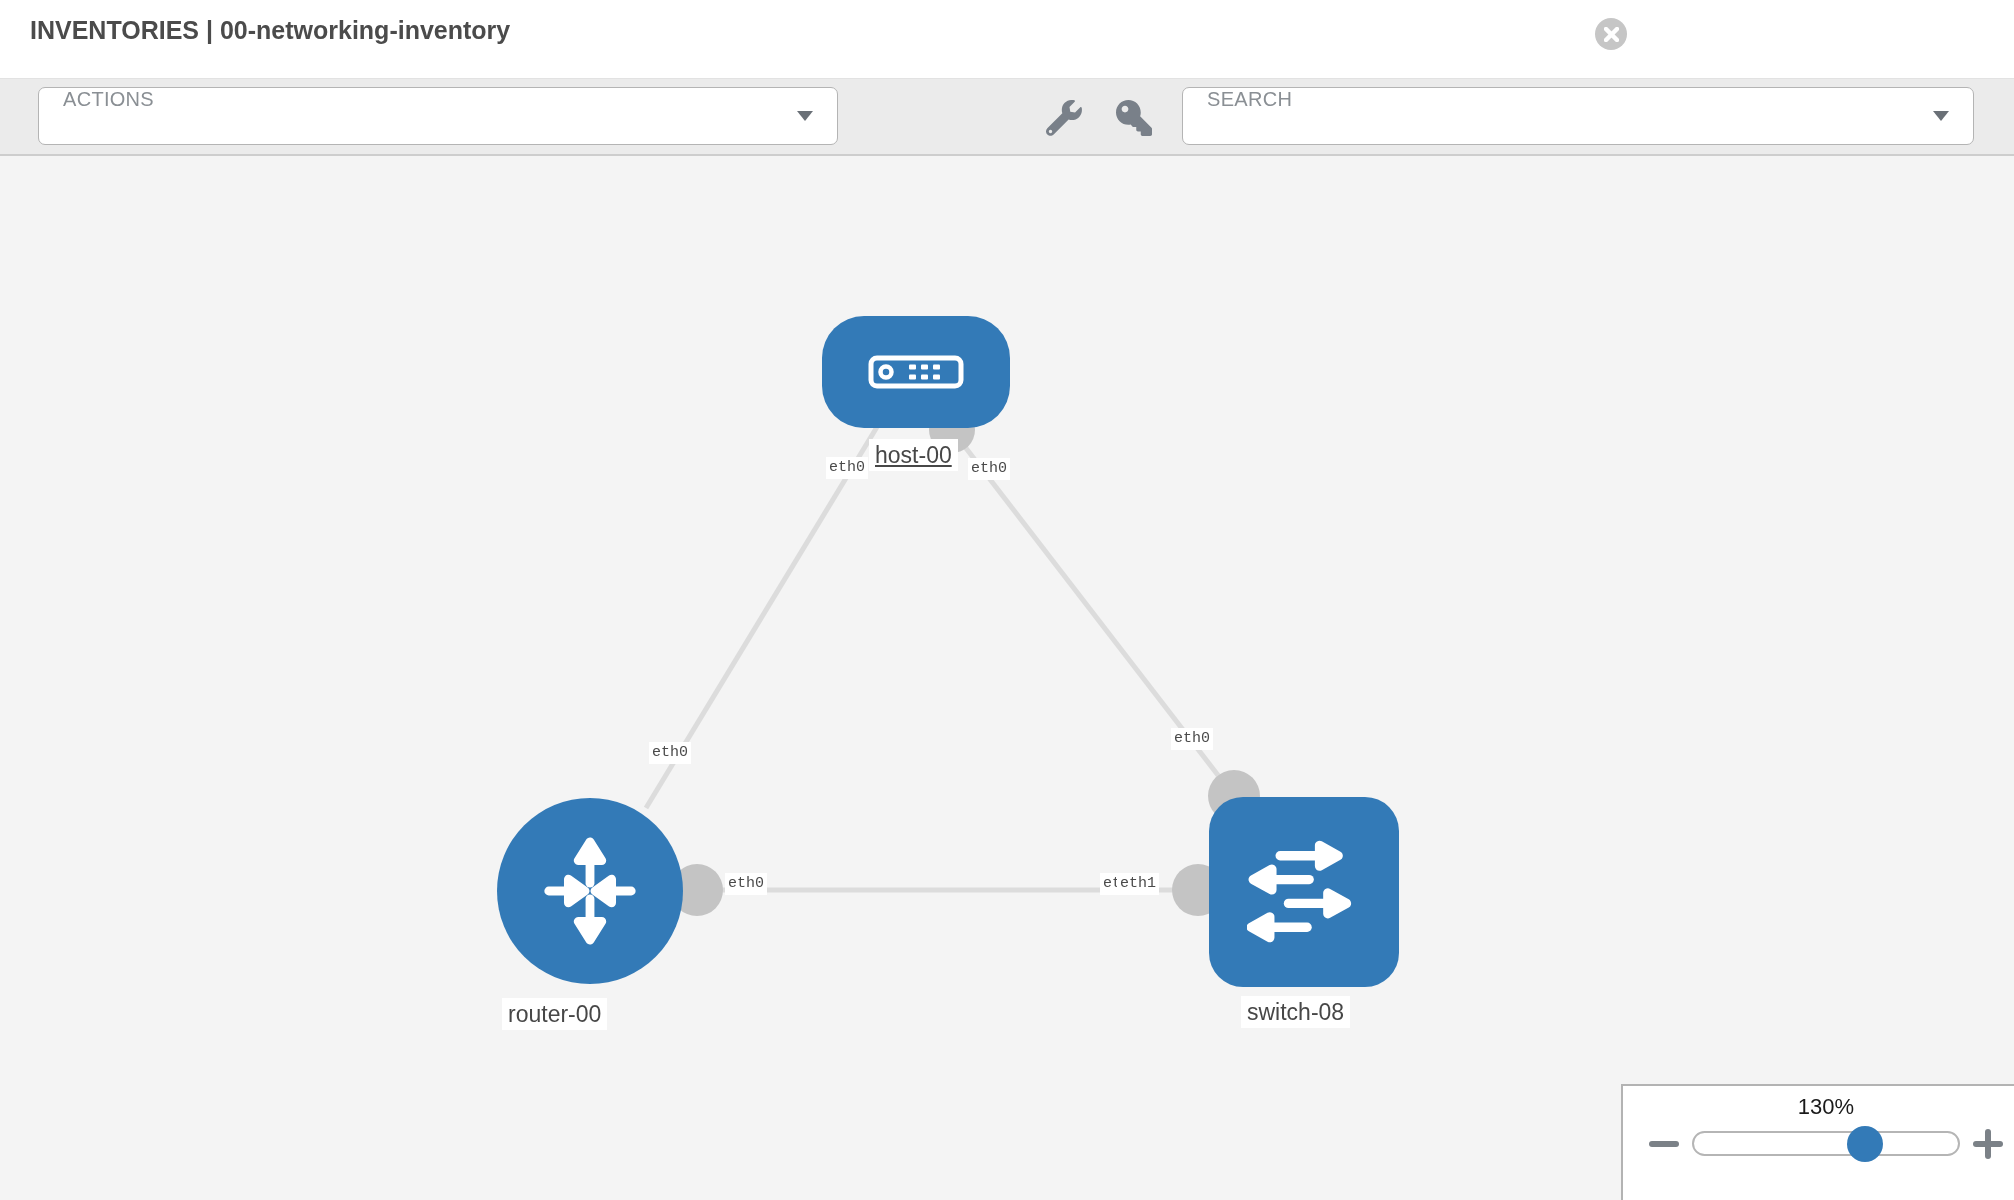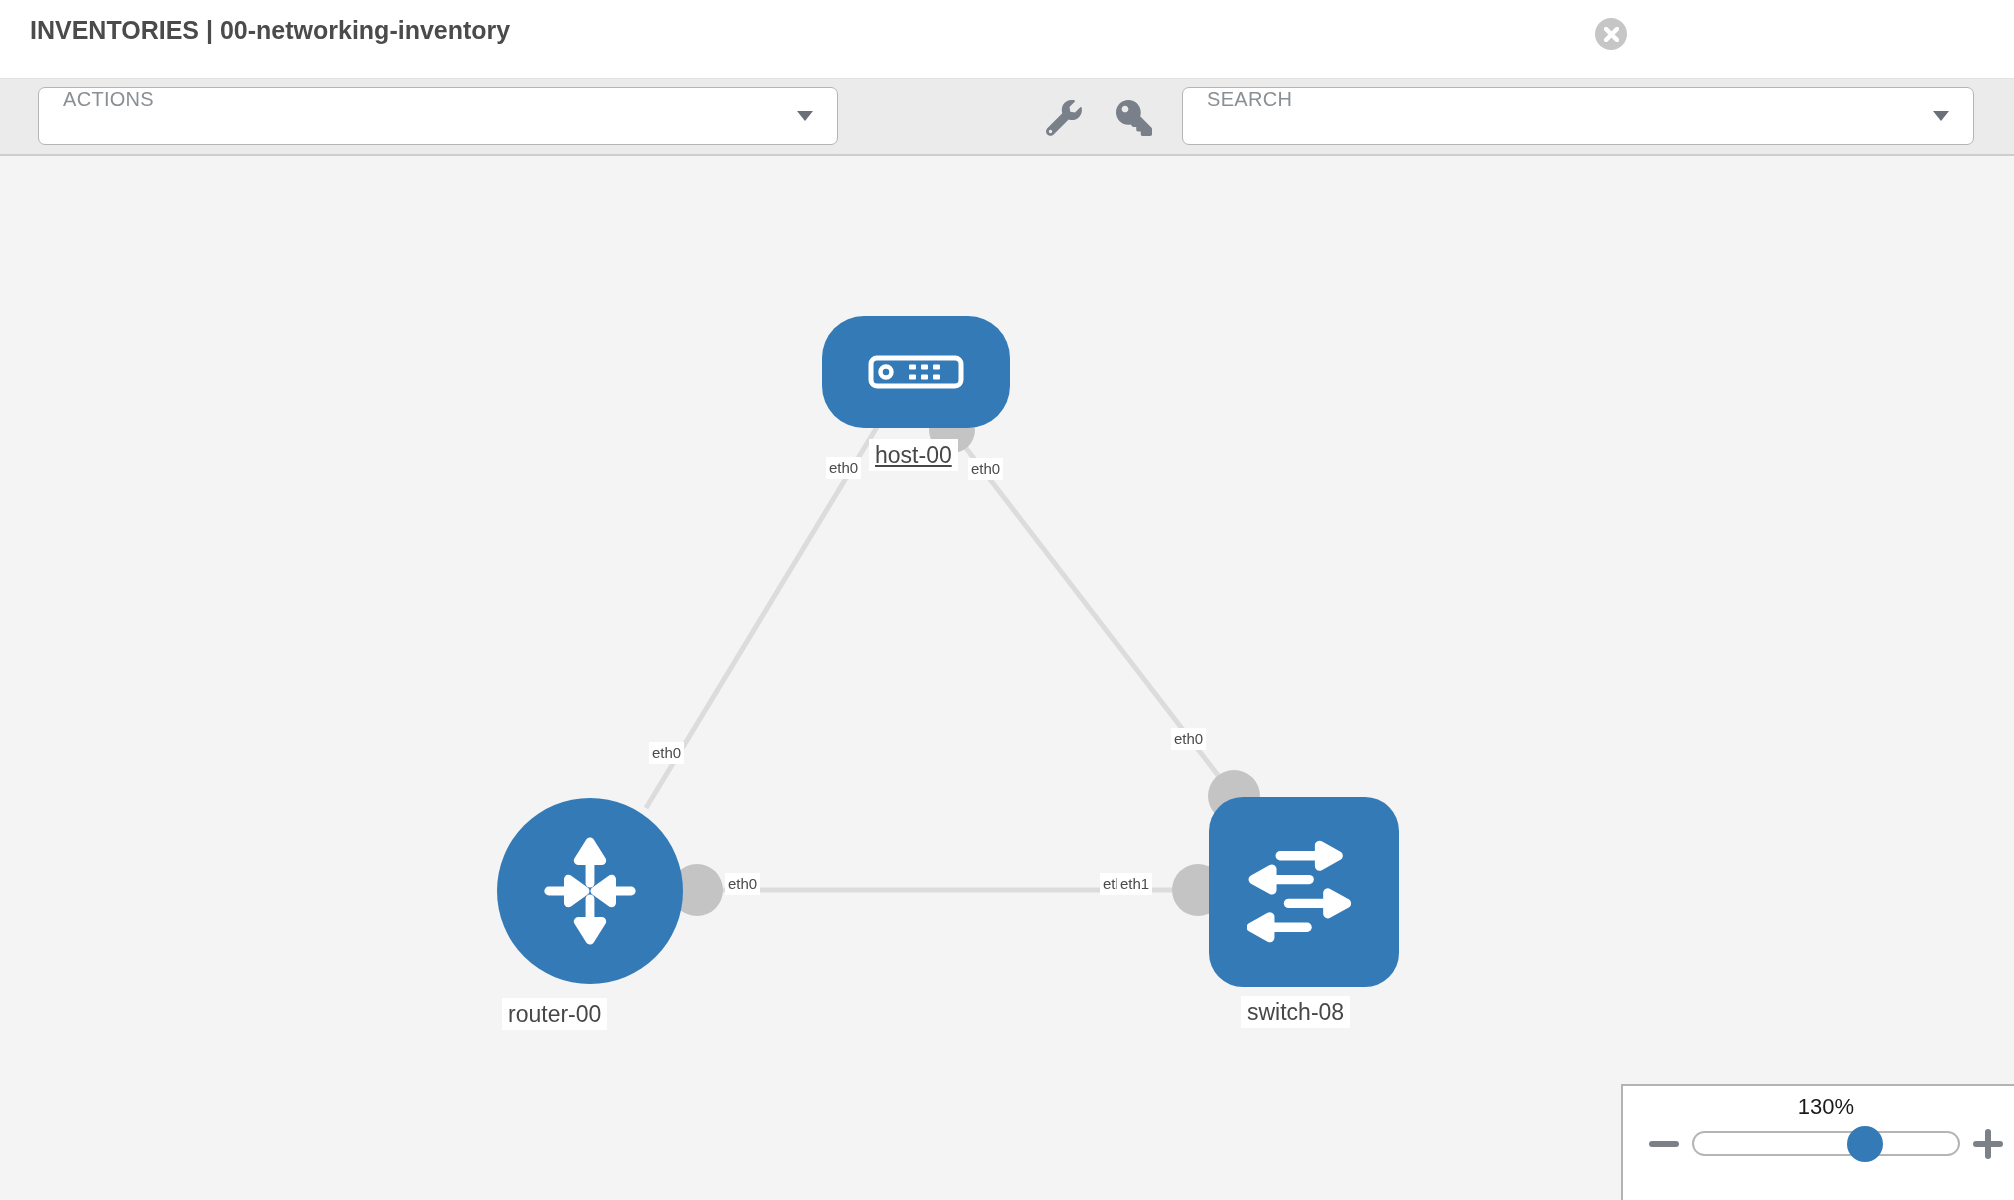--- a/index.html
+++ b/index.html
@@ -31,21 +31,21 @@
   
   .canvas { position:absolute; top:156px; left:0; width:2014px; height:1044px; background:#f4f4f4; }
   .links-svg { position:absolute; top:0; left:0; z-index:1; }
   .node { position:absolute; background:#337ab7; display:flex; align-items:center; justify-content:center; z-index:2; cursor:pointer; }
   #node-host   { left:822px; top:160px; width:188px; height:112px; border-radius:42px; }
   #node-router { left:497px; top:642px; width:186px; height:186px; border-radius:50%; }
   #node-switch { left:1209px; top:641px; width:190px; height:190px; border-radius:34px; }
   .node-label { position:absolute; z-index:4; background:#ffffff; color:#474747; font-size:23px;
     padding:3px 6px; line-height:1.15; white-space:nowrap; }
   .iface-label { position:absolute; z-index:3; background:#ffffff; color:#4a4a4a; font-size:15px;
-    padding:1px 3px; line-height:1.3; white-space:nowrap; }
+    padding:1px 3px; line-height:1.3; white-space:nowrap;font-family:Liberation Mono, monospace; }
   .iface-top { z-index:4; }
   
   .zoom-panel { position:absolute; left:1621px; top:928px; width:400px; height:140px;
     background:#ffffff; border:2px solid #b3b3b3; z-index:5; }
   .zoom-level { position:absolute; left:63px; top:8px; width:280px; text-align:center;
     font-size:22px; color:#1a1a1a; }
   .zoom-minus { position:absolute; left:26px; top:55px; width:30px; height:6px; border-radius:3px;
     background:#7b8187; cursor:pointer; }
   .zoom-track { position:absolute; left:69px; top:45px; width:268px; height:25px; background:#ffffff;
     border:2px solid #b5b5b5; border-radius:13px; cursor:pointer; }

